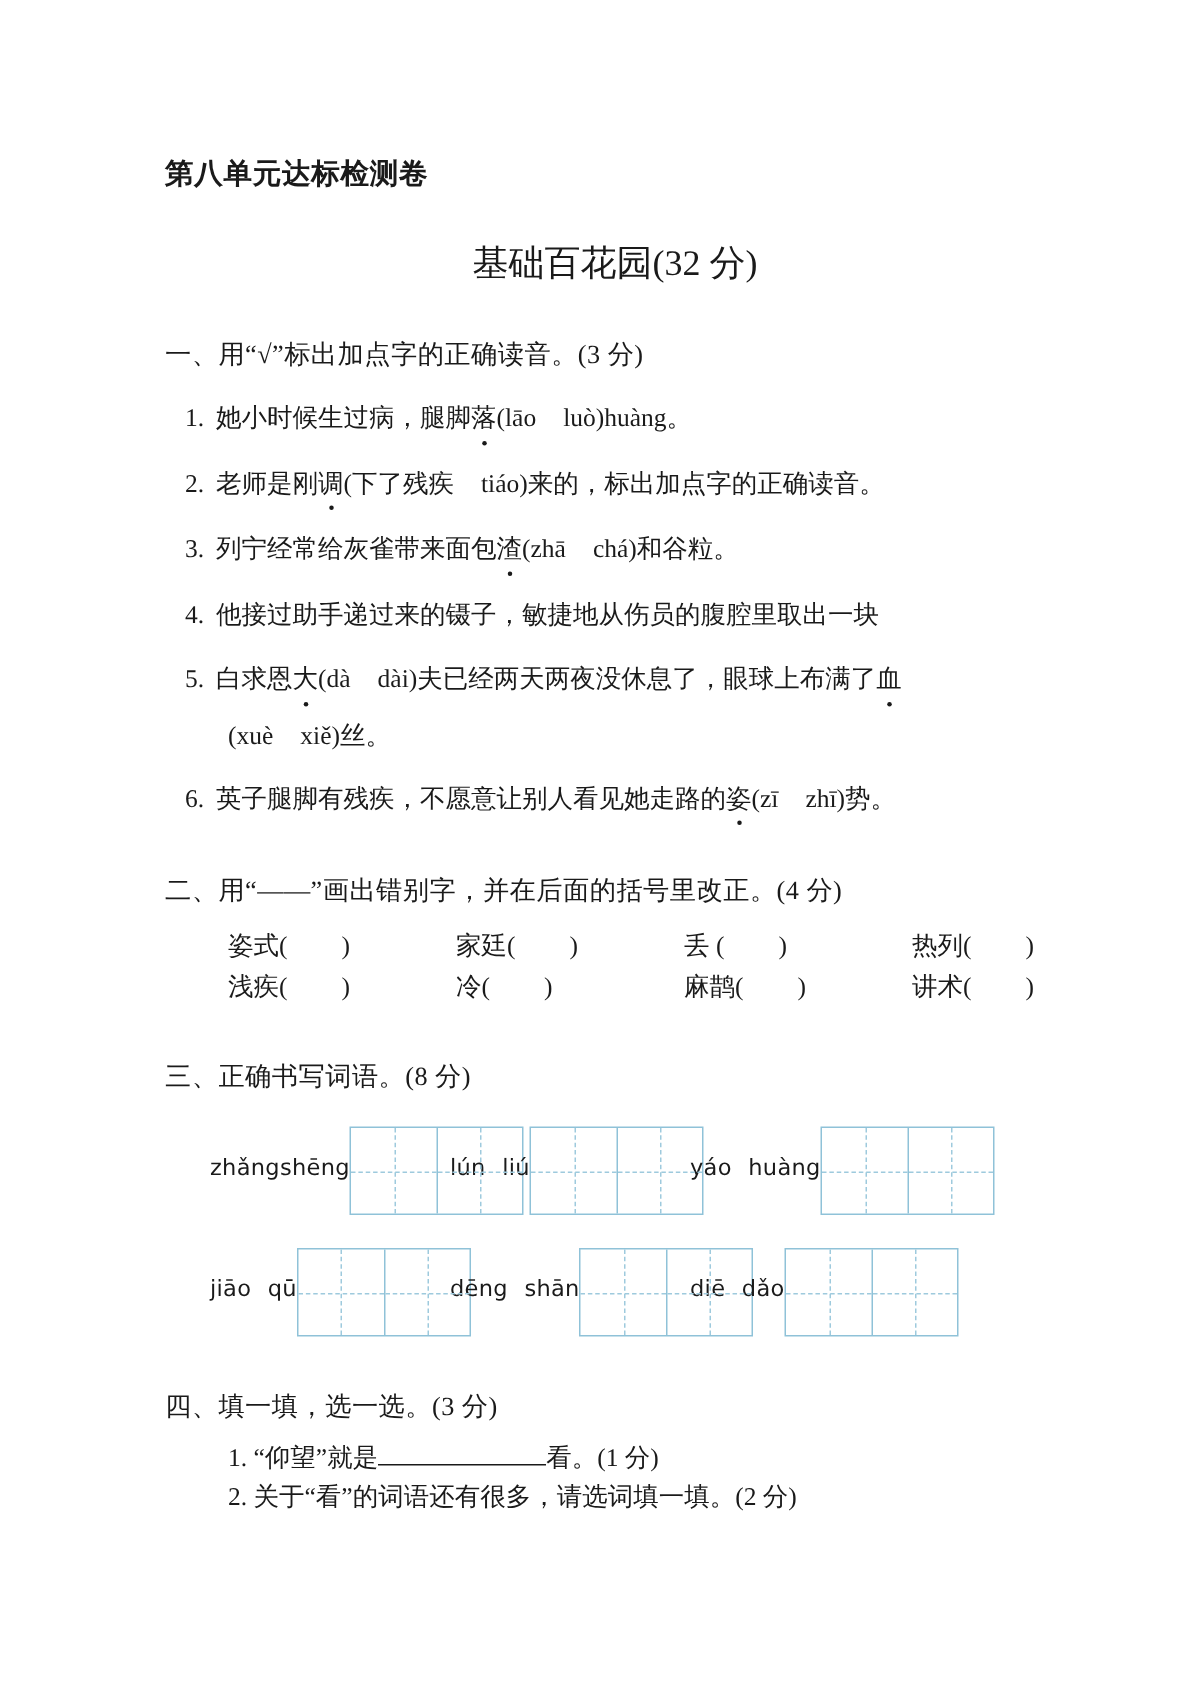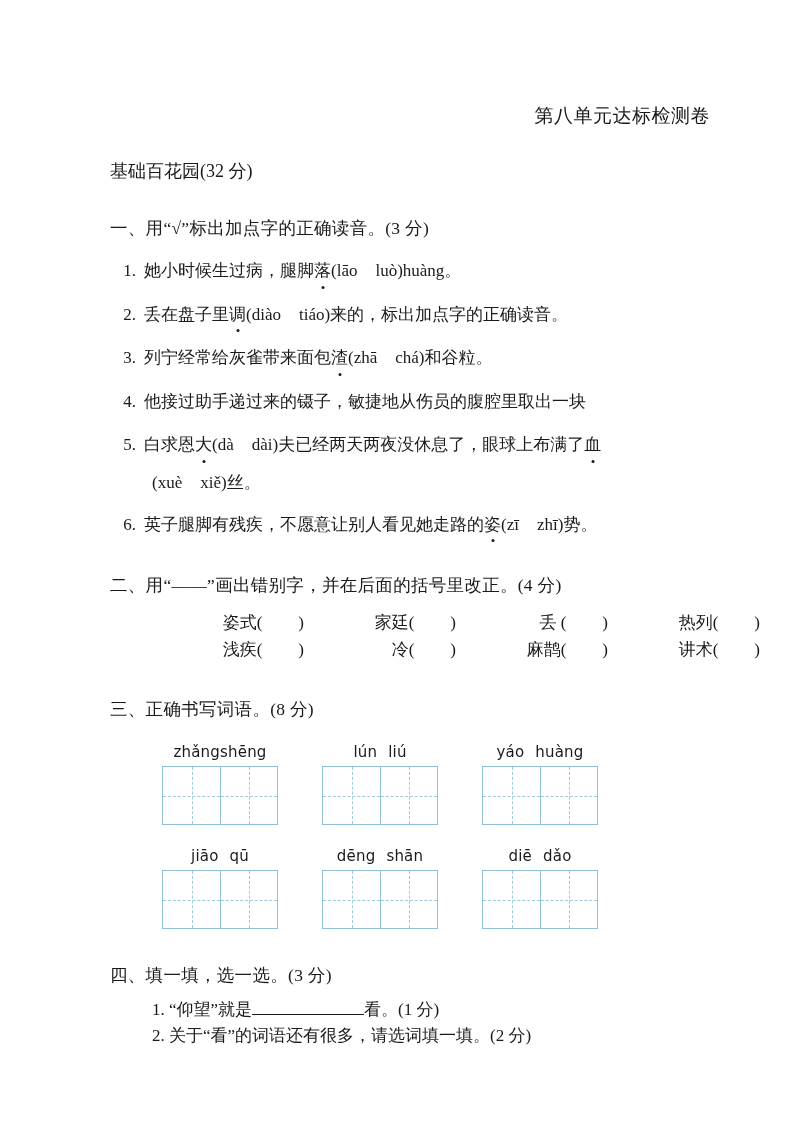--- a/index.html
+++ b/index.html
@@ -19,31 +19,31 @@
   }
   .content {
     position: absolute;
     left: 110px;
     top: 0;
     width: 600px;
   }
 
   
   .doc-title {
-    text-align: right;
+    text-align: left;
     font-family: "DejaVu Sans", "Liberation Sans", sans-serif;
-    font-weight: normal;
+    font-weight: bold;
     font-size: 19px;
     letter-spacing: 0.5px;
     margin-top: 103px;
     margin-bottom: 0;
   }
   .doc-subtitle {
-    text-align: left;
-    font-size: 18px;
+    text-align: center;
+    font-size: 24px;
     margin-top: 30px;
   }
 
   .sec-head {
     font-size: 17.5px;
     margin-top: 33px;
     letter-spacing: 0.3px;
   }
   .sec-head.s2 { margin-top: 36px; }
   .sec-head.s3 { margin-top: 36px; }
@@ -88,40 +88,38 @@
 
   
   .wrong-grid {
     margin-top: 14px;
     padding-left: 42px;
     font-size: 17px;
   }
   .wrong-row {
     display: flex;
     margin-top: 4px;
-    text-align: right;
   }
   .wrong-cell {
     width: 152px;
     flex: 0 0 152px;
     white-space: nowrap;
   }
   .paren-gap { display: inline-block; width: 36px; }
 
   
   .write-block { margin-top: 22px; padding-left: 30px; }
   .write-row {
     display: flex;
     margin-bottom: 22px;
   }
   .write-cellwrap {
     width: 160px;
     flex: 0 0 160px;
     display: flex;
-    flex-direction: column;
     align-items: center;
   }
   .pinyin-line {
     font-family: "DejaVu Sans", "Liberation Sans", sans-serif;
     font-size: 15px;
     color: #1a1a1a;
     margin-bottom: 5px;
     white-space: nowrap;
     letter-spacing: 0.2px;
   }
@@ -183,21 +181,21 @@
     <div class="sec-head s1">一、用“√”标出加点字的正确读音。(3 分)</div>
     <div class="q-list">
 
       <div class="q-item">
         <span class="q-num">1.</span>
         <span class="q-body"><span>她小时候生过病，腿脚</span><span class="dotchar">落</span><span class="py">(lāo</span><span class="pysp"></span><span class="py">luò)</span><span>huàng。</span></span>
       </div>
 
       <div class="q-item">
         <span class="q-num">2.</span>
-        <span class="q-body"><span>丢在盘子里</span><span class="dotchar">调</span><span class="py">(diào</span><span class="pysp"></span><span class="py">tiáo)</span><span>来的，标出加点字的正确读音。</span></span>
+        <span class="q-body"><span>老师是刚</span><span class="dotchar">调</span><span class="py">(下了残疾</span><span class="pysp"></span><span class="py">tiáo)</span><span>来的，标出加点字的正确读音。</span></span>
       </div>
 
       <div class="q-item">
         <span class="q-num">3.</span>
         <span class="q-body"><span>列宁经常给灰雀带来面包</span><span class="dotchar">渣</span><span class="py">(zhā</span><span class="pysp"></span><span class="py">chá)</span><span>和谷粒。</span></span>
       </div>
 
       <div class="q-item">
         <span class="q-num">4.</span>
         <span class="q-body"><span>他接过助手递过来的镊子，敏捷地从伤员的腹腔里取出一块</span></span>

